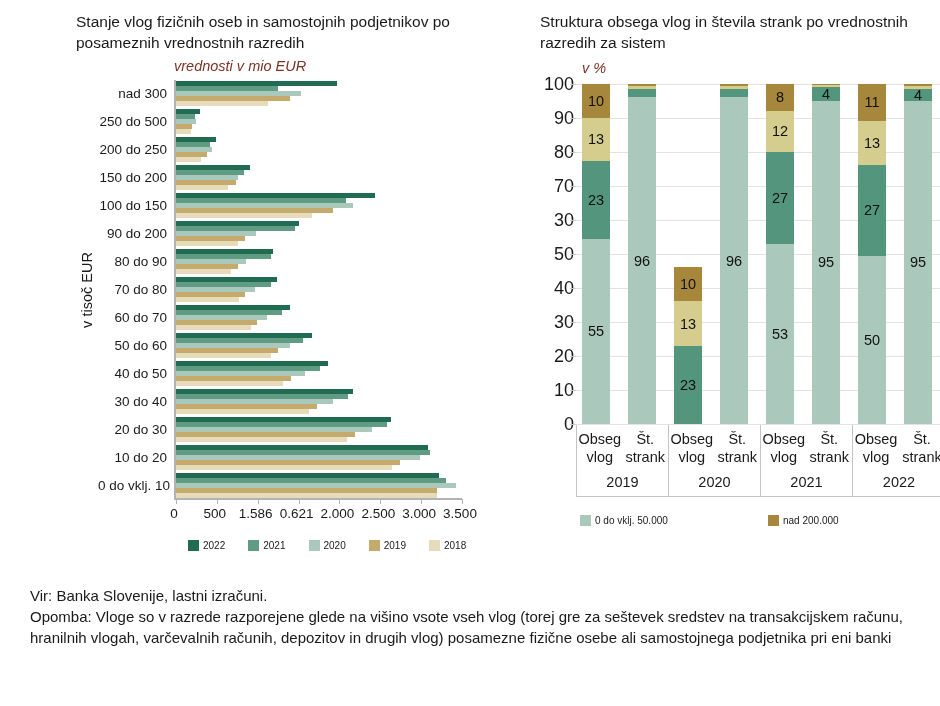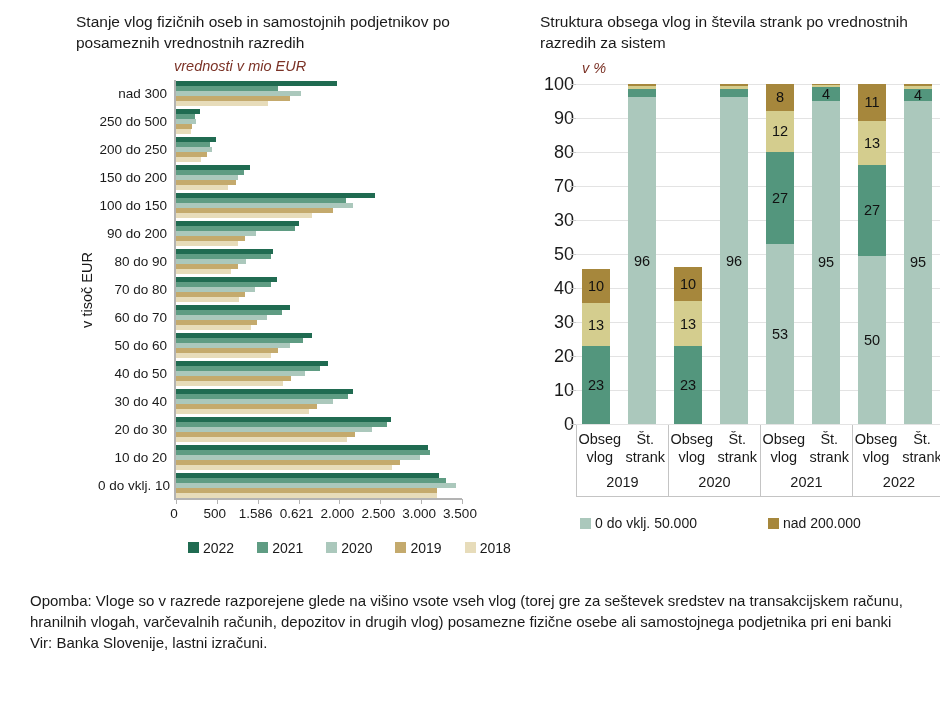--- a/index.html
+++ b/index.html
@@ -43,21 +43,21 @@
     position:absolute; bottom:-6px; width:1px; height:5px; background:#b3b3b3;
   }
   .left-xaxis { position:relative; height:24px; margin-left:98px; width:288px; }
   .x-tick-label {
     position:absolute; top:6px; transform:translateX(-50%);
     font-size:13.5px; white-space:nowrap;
   }
   .legend-row {
     display:flex; gap:23px; margin:16px 0 0 112px; align-items:center;
   }
-  .legend-item { display:flex; align-items:center; gap:4px; font-size:14px; }
+  .legend-item { display:flex; align-items:center; gap:4px; font-size:10px; }
   .swatch { width:11px; height:11px; flex:none; }
 
   
   .right-col { width:420px; flex:none; }
   .right-body { display:flex; margin-top:30px; }
   .right-ylabels { position:relative; width:36px; height:340px; flex:none; }
   .y-num {
     position:absolute; right:2px; transform:translateY(-50%);
     font-size:18px;
   }
@@ -312,20 +312,23 @@
             <div class="gridline" style="top: 68px;"></div>
             <div class="gridline" style="top: 102px;"></div>
             <div class="gridline" style="top: 136px;"></div>
             <div class="gridline" style="top: 170px;"></div>
             <div class="gridline" style="top: 204px;"></div>
             <div class="gridline" style="top: 238px;"></div>
             <div class="gridline" style="top: 272px;"></div>
             <div class="gridline" style="top: 306px;"></div>
             <div class="gridline" style="top: 340px;"></div>
             <div class="vbar" style="left: 6px;">
+              <div class="vseg" style="height: 185.149px; background: rgb(171, 200, 188);">
+                <div class="vseg-label">55</div>
+              </div>
               <div class="vseg" style="height: 77.4257px; background: rgb(83, 150, 125);">
                 <div class="vseg-label">23</div>
               </div>
               <div class="vseg" style="height: 43.7624px; background: rgb(212, 205, 142);">
                 <div class="vseg-label">13</div>
               </div>
               <div class="vseg" style="height: 33.6634px; background: rgb(166, 135, 60);">
                 <div class="vseg-label">10</div>
               </div>
             </div>
@@ -443,16 +446,16 @@
           </div>
           <div class="legend-item">
             <div class="swatch" style="background: rgb(166, 135, 60);"></div>
             <div>nad 200.000</div>
           </div>
         </div>
     </section>
   </div>
 
   <div class="note">
+    <div>Vir: Banka Slovenije, lastni izračuni.</div>
     <div>Opomba: Vloge so v razrede razporejene glede na višino vsote vseh vlog (torej gre za seštevek sredstev na transakcijskem računu, hranilnih vlogah, varčevalnih računih, depozitov in drugih vlog) posamezne fizične osebe ali samostojnega podjetnika pri eni banki</div>
-    <div>Vir: Banka Slovenije, lastni izračuni.</div>
   </div>
 </div>
 
 </body></html>

